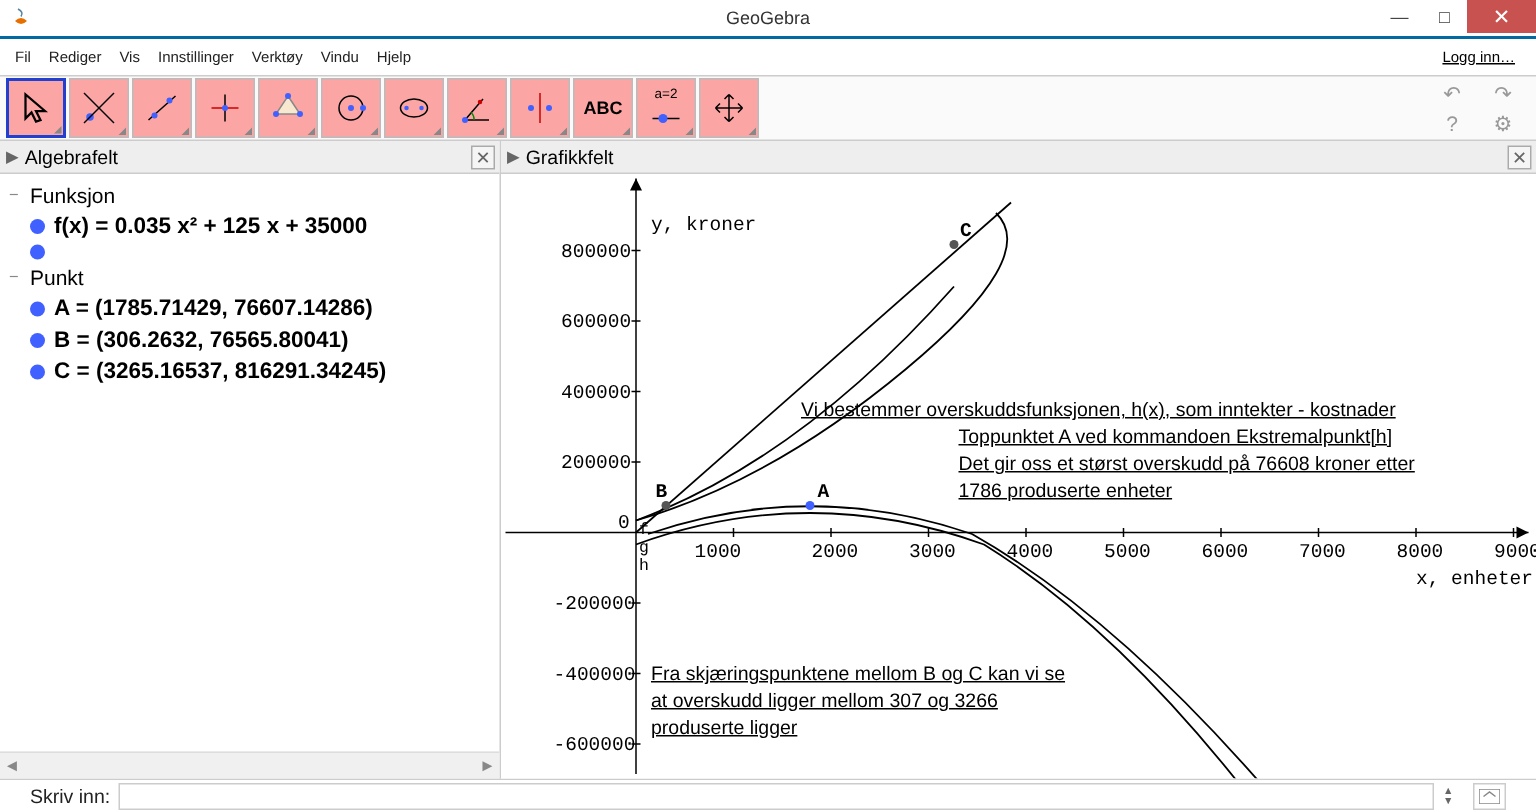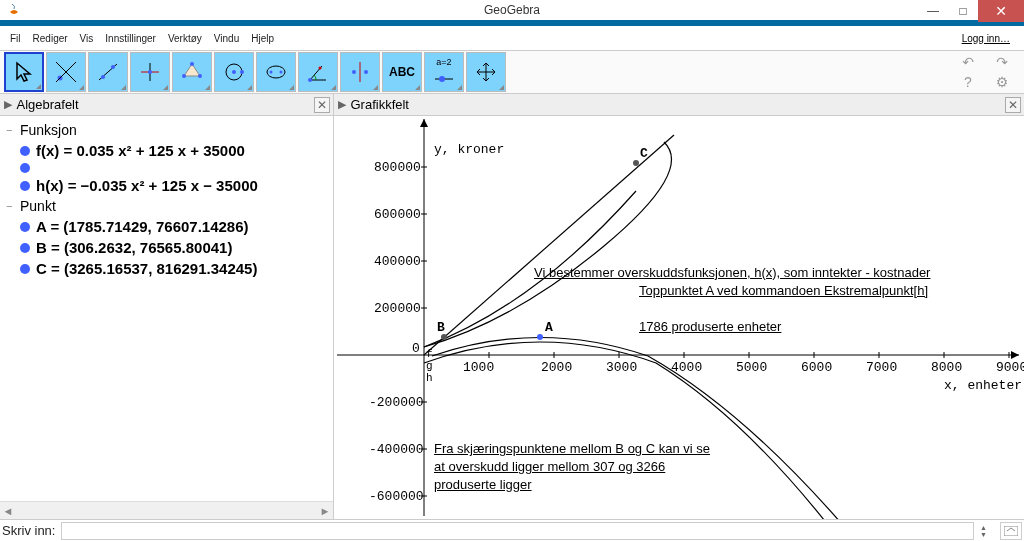--- a/index.html
+++ b/index.html
@@ -1,32 +1,32 @@
 <!DOCTYPE html>
 <html><head>
 <meta charset="utf-8">
 <style>
 * { margin: 0; padding: 0; box-sizing: border-box; font-family: Arial, sans-serif; }
 body { width: 1024px; height: 541px; background: #fff; overflow: hidden; font-size: 13px; }
 
-.titlebar { height: 26px; background: #fff; border-bottom: 6px solid #0369a1; display: flex; align-items: center; position: relative; }
+.titlebar { height: 26px; background: #fff; border-bottom: 2px solid #0369a1; display: flex; align-items: center; position: relative; }
 .titlebar .java-icon { width: 16px; height: 16px; margin-left: 6px; }
 .titlebar .title { position: absolute; left: 50%; transform: translateX(-50%); font-size: 12px; color: #333; }
 .titlebar .win-buttons { position: absolute; right: 0; top: 0; display: flex; }
 .titlebar .win-btn { width: 30px; height: 22px; display: flex; align-items: center; justify-content: center; font-size: 12px; color: #444; }
 .titlebar .win-btn.close { background: #c85250; color: #fff; width: 46px; font-size: 14px; }
 
 .menubar { height: 24px; display: flex; align-items: center; padding: 0 6px; font-size: 10px; color: #222; justify-content: space-between; }
 .menubar .menus { display: flex; gap: 4px; }
 .menubar .menu-item { padding: 2px 4px; cursor: pointer; }
 .menubar .login { color: #000000; cursor: pointer; padding-right: 8px; text-decoration: underline; }
 
 .toolbar { height: 44px; border-top: 1px solid #ccc; border-bottom: 1px solid #ccc; display: flex; align-items: center; padding: 2px 4px; justify-content: space-between; background: #fafafa; }
 .toolbar .tools { display: flex; gap: 2px; }
-.toolbar .tool { width: 40px; height: 40px; border: 1px solid #bbb; background: #7dd3fc; position: relative; display: flex; align-items: center; justify-content: center; cursor: pointer; }
+.toolbar .tool { width: 40px; height: 40px; border: 1px solid #bbb; background: #fca5a5; position: relative; display: flex; align-items: center; justify-content: center; cursor: pointer; }
 .toolbar .tool.active { border: 2px solid #2040d0; }
 .toolbar .tool .drop { position: absolute; right: 1px; bottom: 1px; width: 0; height: 0; border-left: 5px solid transparent; border-bottom: 5px solid #888; }
 .toolbar .right-tools { display: flex; flex-direction: column; gap: 2px; padding-right: 4px; }
 .toolbar .right-row { display: flex; gap: 6px; }
 .toolbar .right-btn { width: 28px; height: 18px; display: flex; align-items: center; justify-content: center; color: #999; font-size: 14px; cursor: pointer; }
 
 .main { display: flex; height: 425px; }
 
 .algebra-panel { width: 334px; border-right: 1px solid #ccc; display: flex; flex-direction: column; }
 .panel-header { height: 22px; background: #eee; border-bottom: 1px solid #ccc; display: flex; align-items: center; padding: 0 4px; font-size: 13px; position: relative; }
@@ -43,21 +43,21 @@
 .algebra-hscroll { height: 18px; border-top: 1px solid #ddd; display: flex; align-items: center; background: #f0f0f0; }
 .algebra-hscroll .sb-arrow { width: 16px; text-align: center; color: #888; font-size: 11px; }
 .algebra-hscroll .sb-track { flex: 1; height: 8px; }
 
 .graph-panel { flex: 1; display: flex; flex-direction: column; }
 .graph-area { flex: 1; position: relative; background: #fff; overflow: hidden; }
 .graph-area svg { position: absolute; top: 0; left: 0; }
 .graph-label { position: absolute; font-size: 13px; color: #000; font-family: Liberation Mono, monospace; }
 .graph-text { position: absolute; font-size: 13px; color: #000; line-height: 1.35; text-decoration: underline; }
 
-.inputbar { height: 22px; border-top: 1px solid #ccc; display: flex; align-items: center; padding: 0 2px; font-size: 13px; gap: 6px; }
+.inputbar { height: 22px; border-top: 1px solid #ccc; display: flex; align-items: center; padding: 0 20px; font-size: 13px; gap: 6px; }
 .inputbar .label { color: #222; }
 .inputbar input { flex: 1; border: 1px solid #ccc; height: 18px; padding: 0 4px; font-size: 13px; }
 .inputbar .spin { width: 14px; display: flex; flex-direction: column; font-size: 7px; color: #666; }
 .inputbar .kb-btn { width: 22px; height: 18px; border: 1px solid #ccc; display: flex; align-items: center; justify-content: center; color: #666; cursor: pointer; }
 </style>
 </head>
 <body>
 
 <div class="titlebar">
   <span class="java-icon">
@@ -204,24 +204,20 @@
       <div class="tree-node cat">
           <span class="tog">−</span>
           <span>Funksjon</span>
         </div>
       <div class="tree-node item bold">
           <span class="bullet"></span>
           <span class="expr">f(x)  =  0.035 x² + 125 x + 35000</span>
         </div>
       <div class="tree-node item bold">
           <span class="bullet"></span>
-        </div>
-      <div class="tree-node item bold">
-          <span class="bullet"></span>
-          <span class="expr">h(x)  =  −0.035 x² + 125 x − 35000</span>
         </div>
       <div class="tree-node cat">
           <span class="tog">−</span>
           <span>Punkt</span>
         </div>
       <div class="tree-node item bold">
           <span class="bullet"></span>
           <span class="expr">A = (1785.71429, 76607.14286)</span>
         </div>
       <div class="tree-node item bold">
@@ -312,20 +308,21 @@
 
       <span class="graph-label" style="left:211px;top:204px;font-weight:bold">A</span>
       <span class="graph-label" style="left:103px;top:204px;font-weight:bold">B</span>
       <span class="graph-label" style="left:306px;top:30px;font-weight:bold">C</span>
       <span class="graph-label" style="left:92px;top:232px;font-size:11px">f</span>
       <span class="graph-label" style="left:92px;top:244px;font-size:11px">g</span>
       <span class="graph-label" style="left:92px;top:256px;font-size:11px">h</span>
 
       <div class="graph-text" style="left:200px;top:148px">Vi bestemmer overskuddsfunksjonen, h(x), som inntekter - kostnader</div>
       <div class="graph-text" style="left:305px;top:166px">Toppunktet A ved kommandoen Ekstremalpunkt[h]</div>
+      <div class="graph-text" style="left:305px;top:184px">Det gir oss et størst overskudd på 76608 kroner etter</div>
       <div class="graph-text" style="left:305px;top:202px">1786 produserte enheter</div>
       <div class="graph-text" style="left:100px;top:324px">Fra skjæringspunktene mellom B og C kan vi se</div>
       <div class="graph-text" style="left:100px;top:342px">at overskudd ligger mellom 307 og 3266</div>
       <div class="graph-text" style="left:100px;top:360px">produserte ligger</div>
     </div>
   </div>
 </div>
 
 <div class="inputbar">
   <span class="label">Skriv inn:</span>

